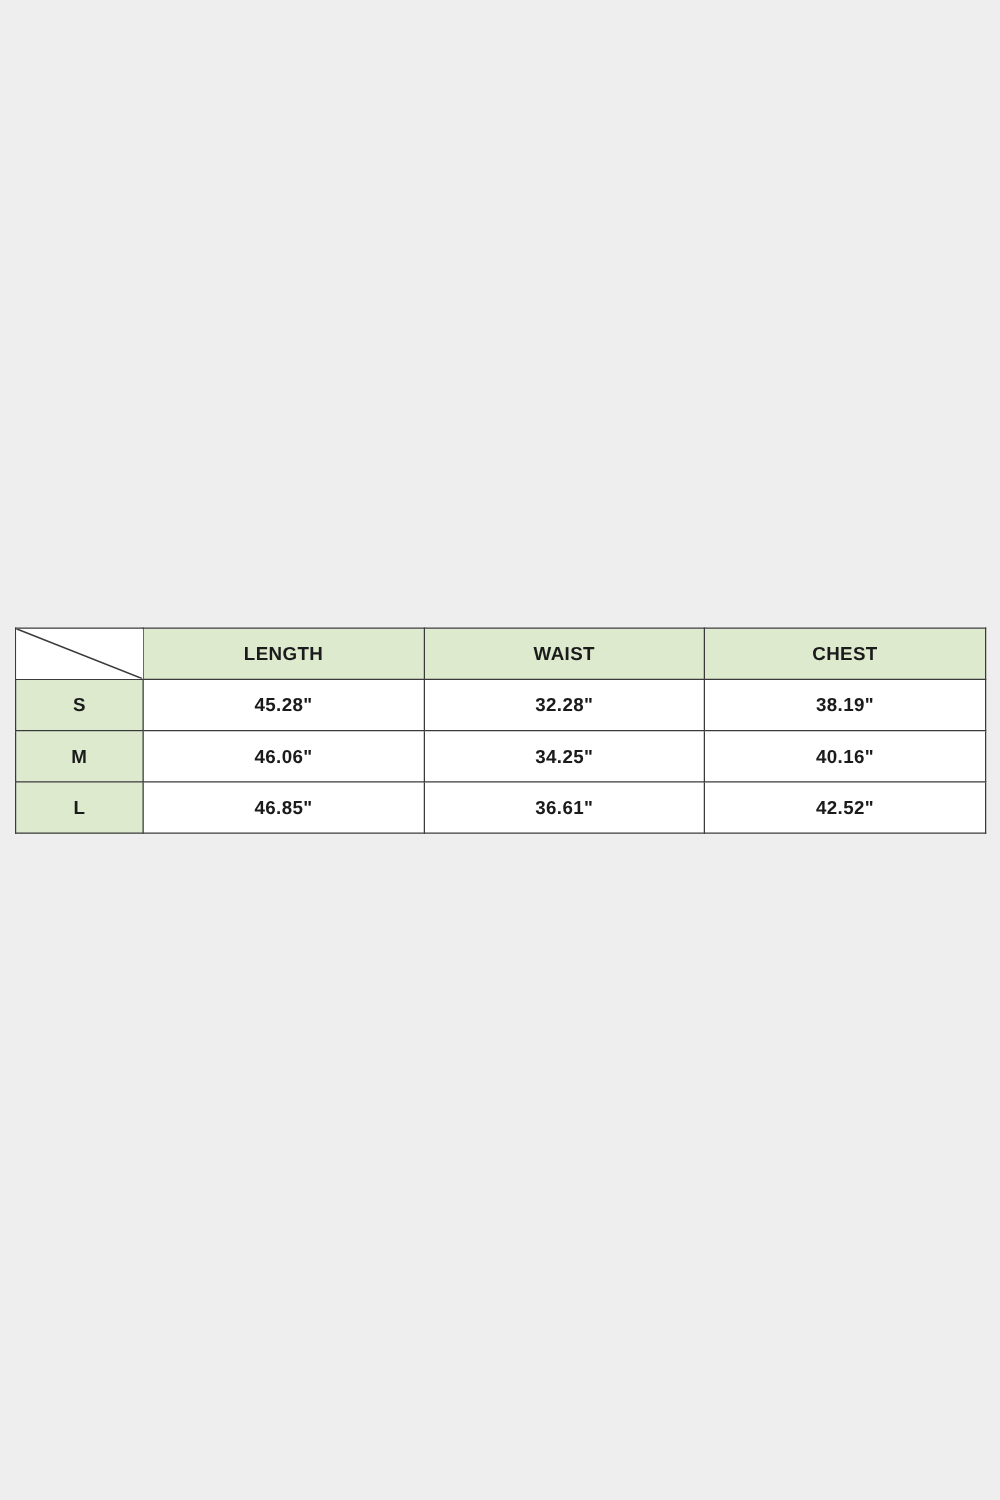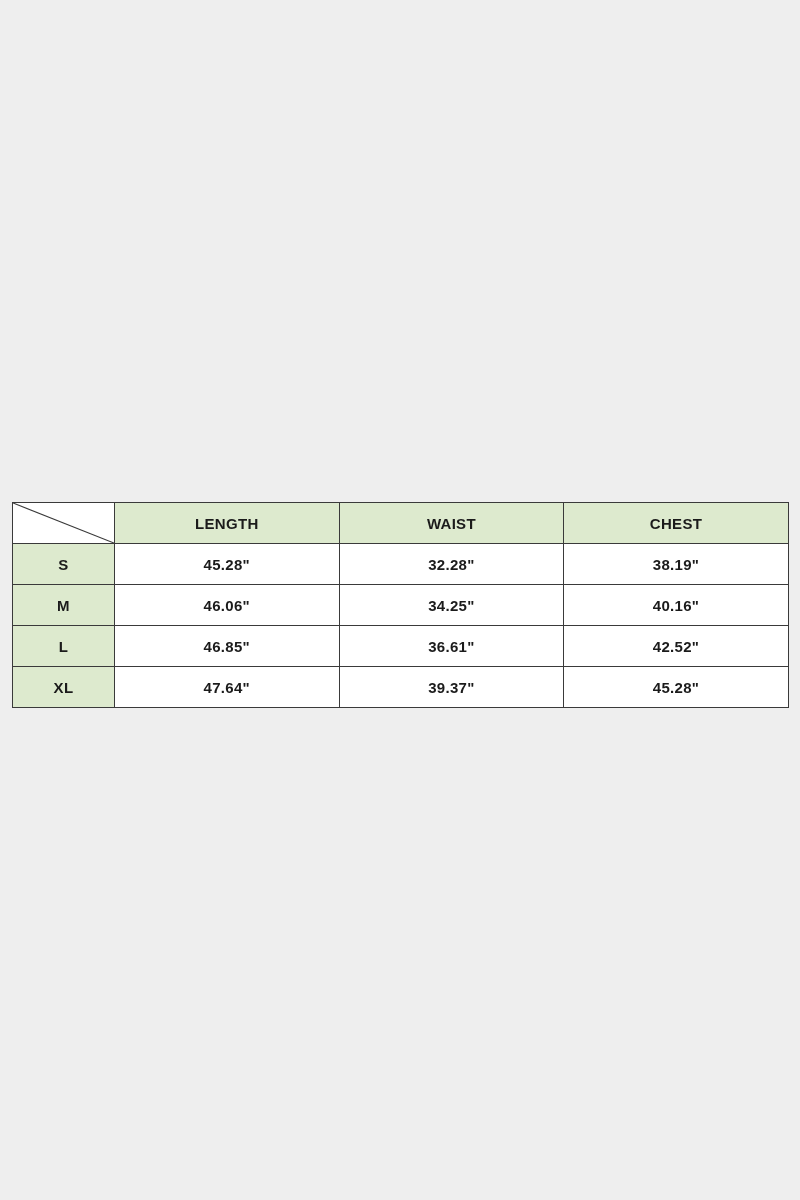--- a/index.html
+++ b/index.html
@@ -111,21 +111,15 @@
         <td class="value-cell">46.06"</td>
         <td class="value-cell">34.25"</td>
         <td class="value-cell">40.16"</td>
       </tr>
       <tr>
         <td class="size-cell">L</td>
         <td class="value-cell">46.85"</td>
         <td class="value-cell">36.61"</td>
         <td class="value-cell">42.52"</td>
       </tr>
-      <tr>
-        <td class="size-cell">XL</td>
-        <td class="value-cell">47.64"</td>
-        <td class="value-cell">39.37"</td>
-        <td class="value-cell">45.28"</td>
-      </tr>
     </tbody>
   </table>
 </div>
 
 </body></html>

